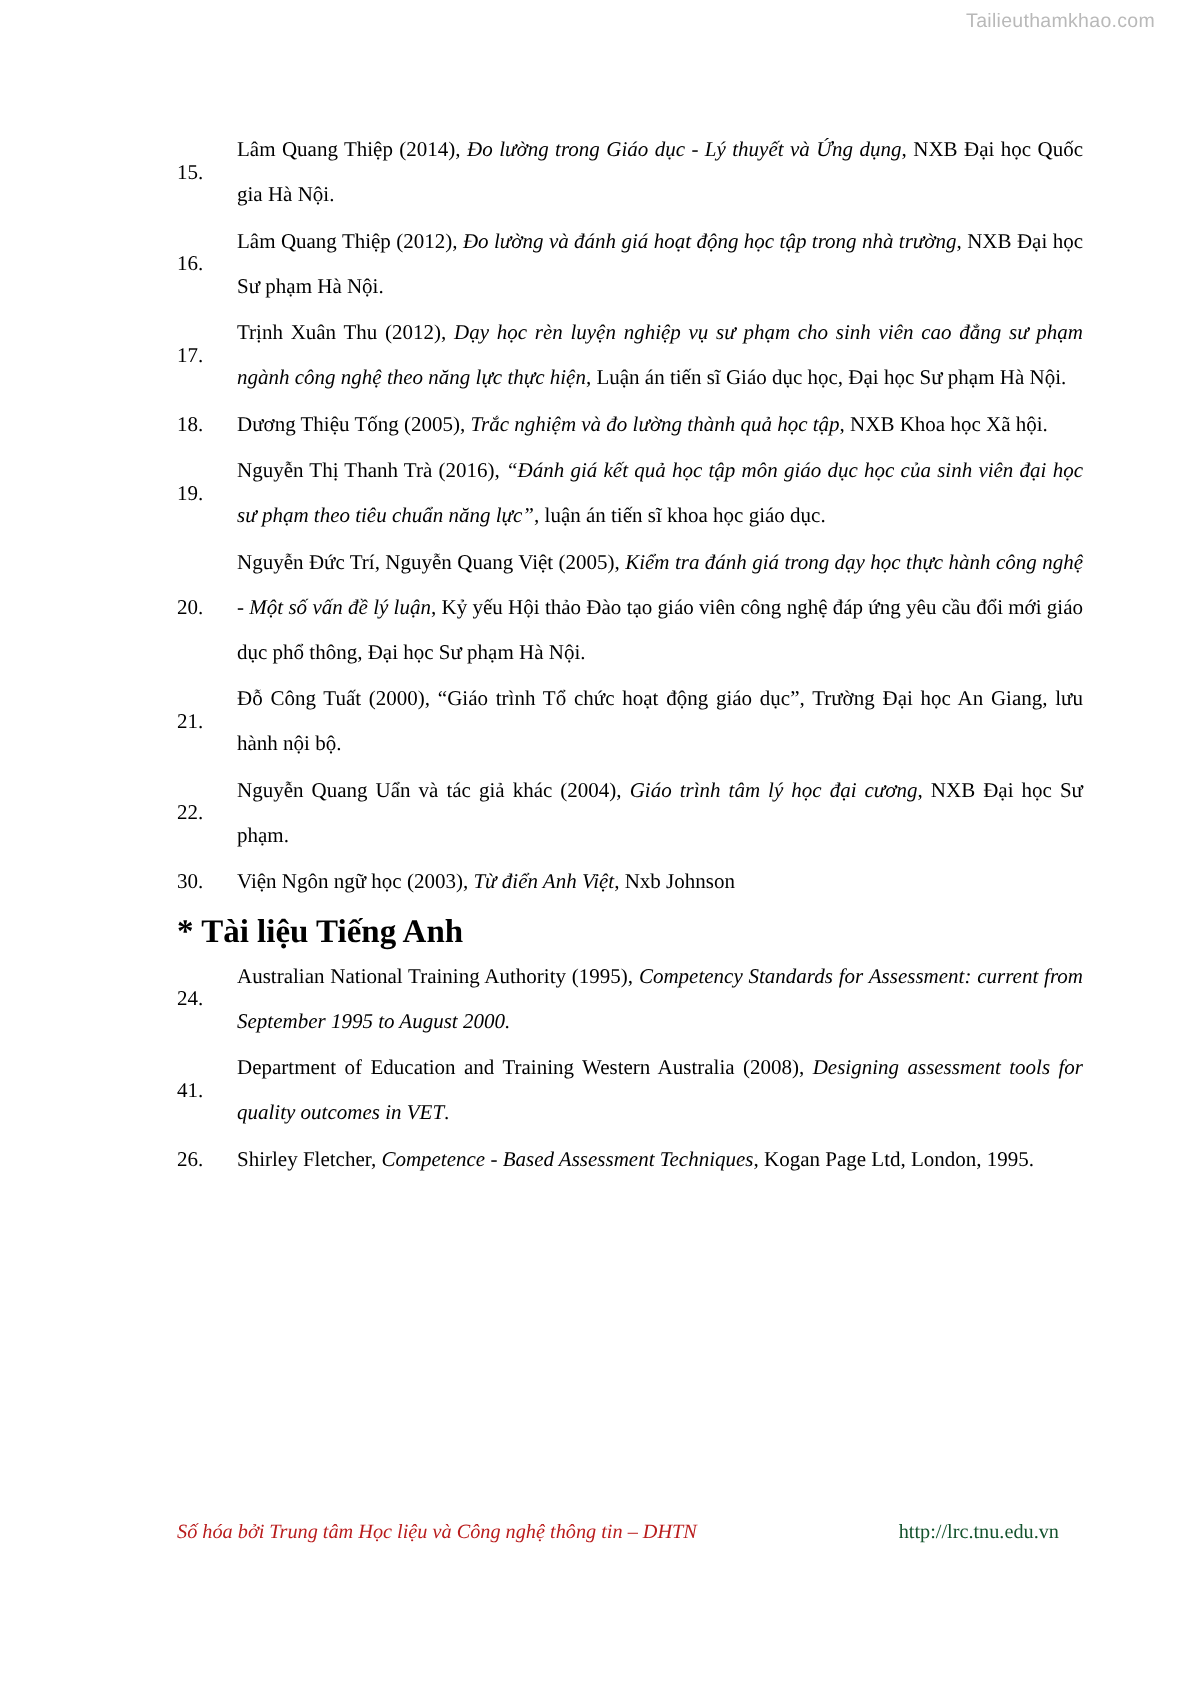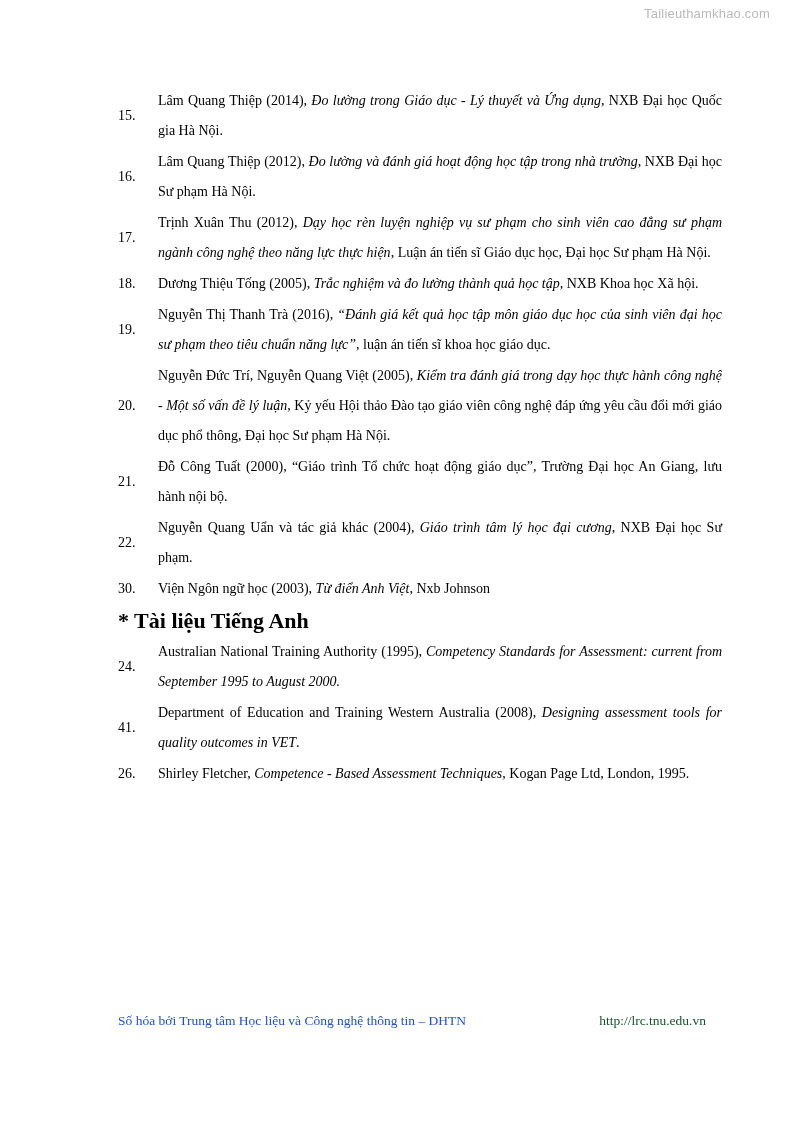--- a/index.html
+++ b/index.html
@@ -134,17 +134,17 @@
           <span class="ref-text"><span>Department of Education and Training Western Australia (2008), </span><i>Designing assessment tools for quality outcomes in VET</i><span>.</span></span>
         </div>
         <div class="ref-item">
           <span class="ref-num">26.</span>
           <span class="ref-text"><span>Shirley Fletcher, </span><i>Competence - Based Assessment Techniques</i><span>, Kogan Page Ltd, London, 1995.</span></span>
         </div>
       </div>
   </div>
 
   <div class="footer">
-    <span class="footer-left" style="color: #1d4ed8;">Số hóa bởi Trung tâm Học liệu và Công nghệ thông tin – DHTN</span>
+    <span class="footer-left" style="color: #b91c1c; font-style: italic;">Số hóa bởi Trung tâm Học liệu và Công nghệ thông tin – DHTN</span>
     <span class="footer-right" style="color: #14532d;">http://lrc.tnu.edu.vn</span>
   </div>
 
 </div>
 
 </body></html>

